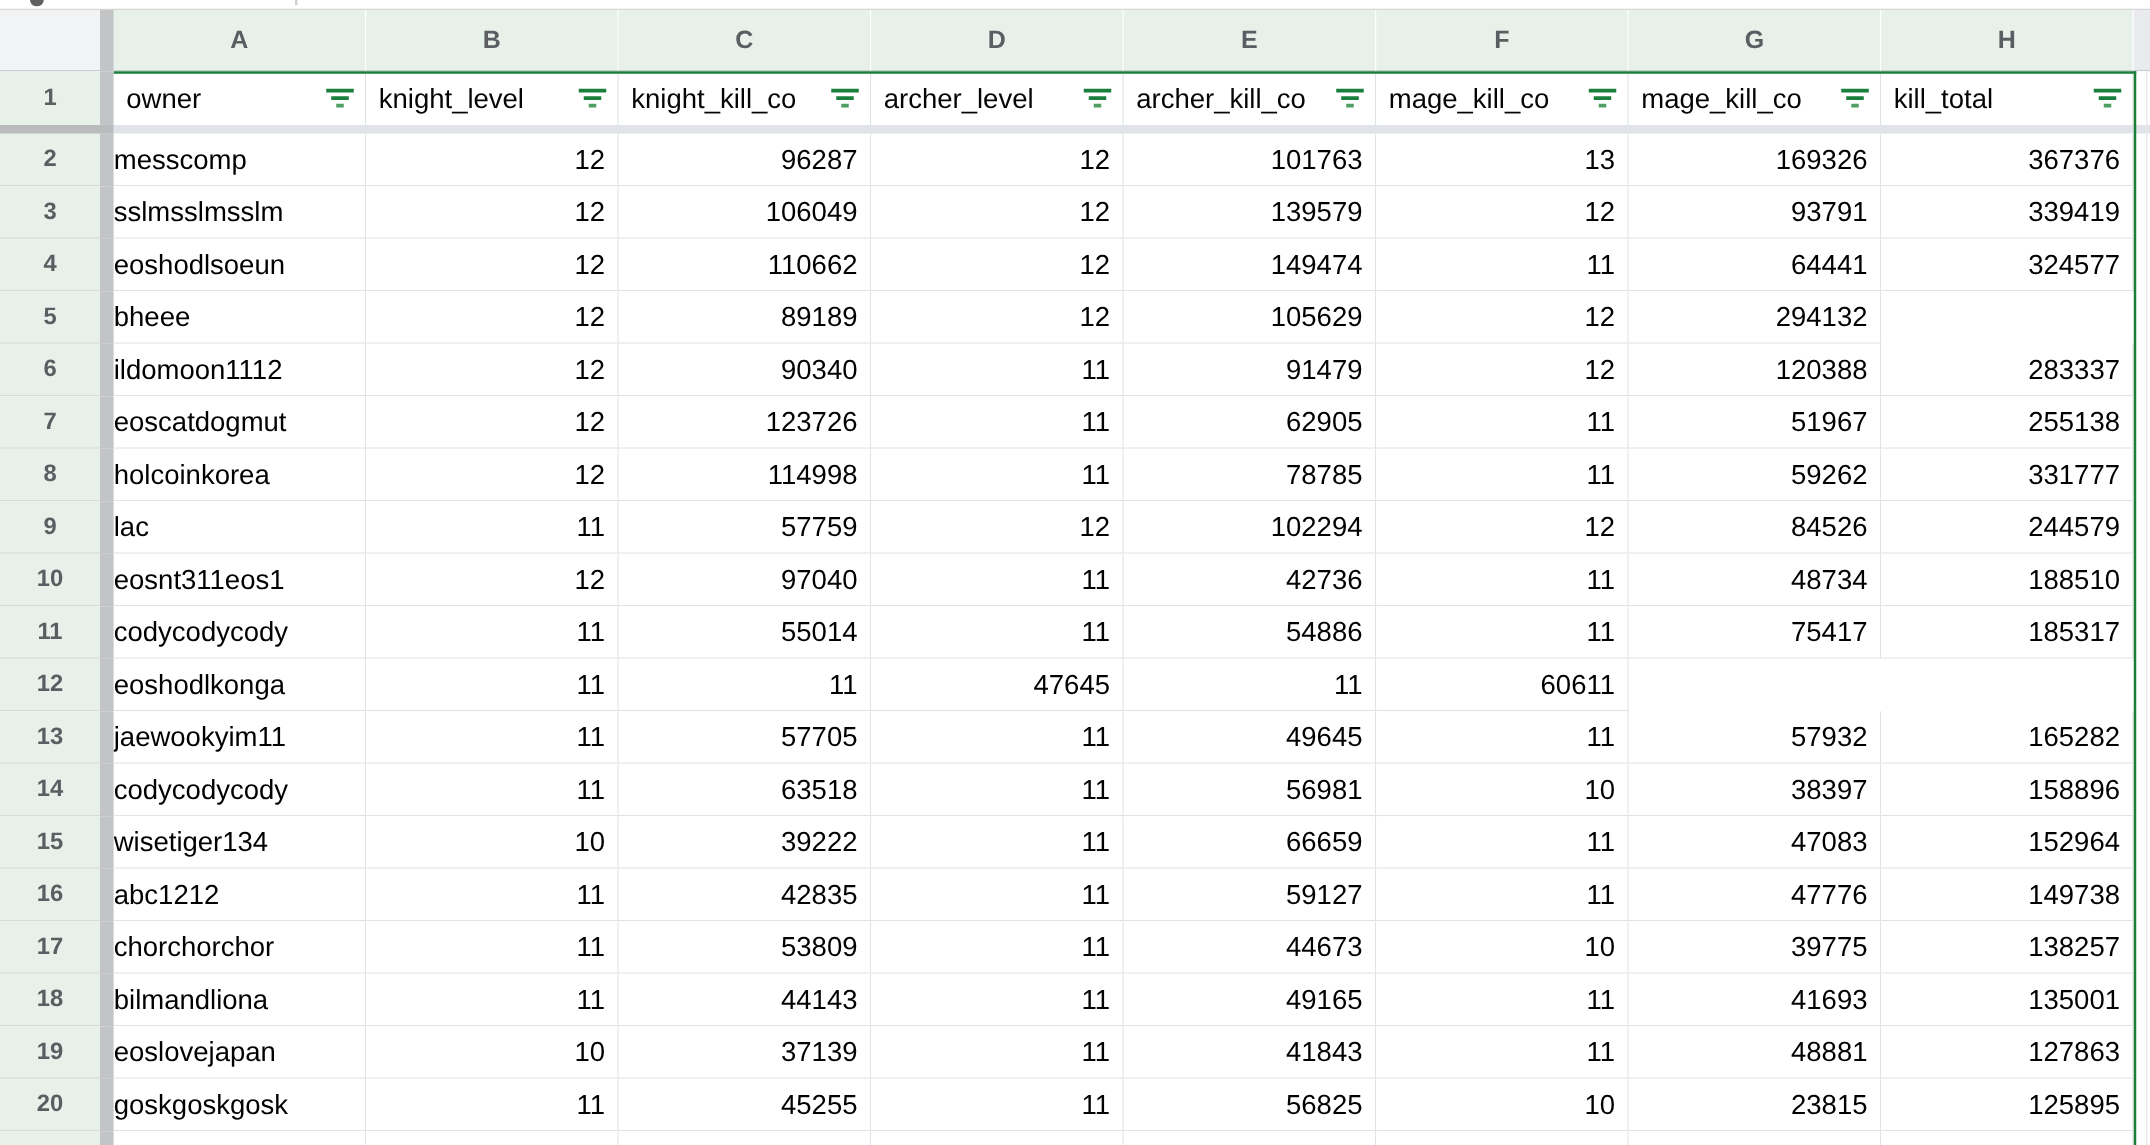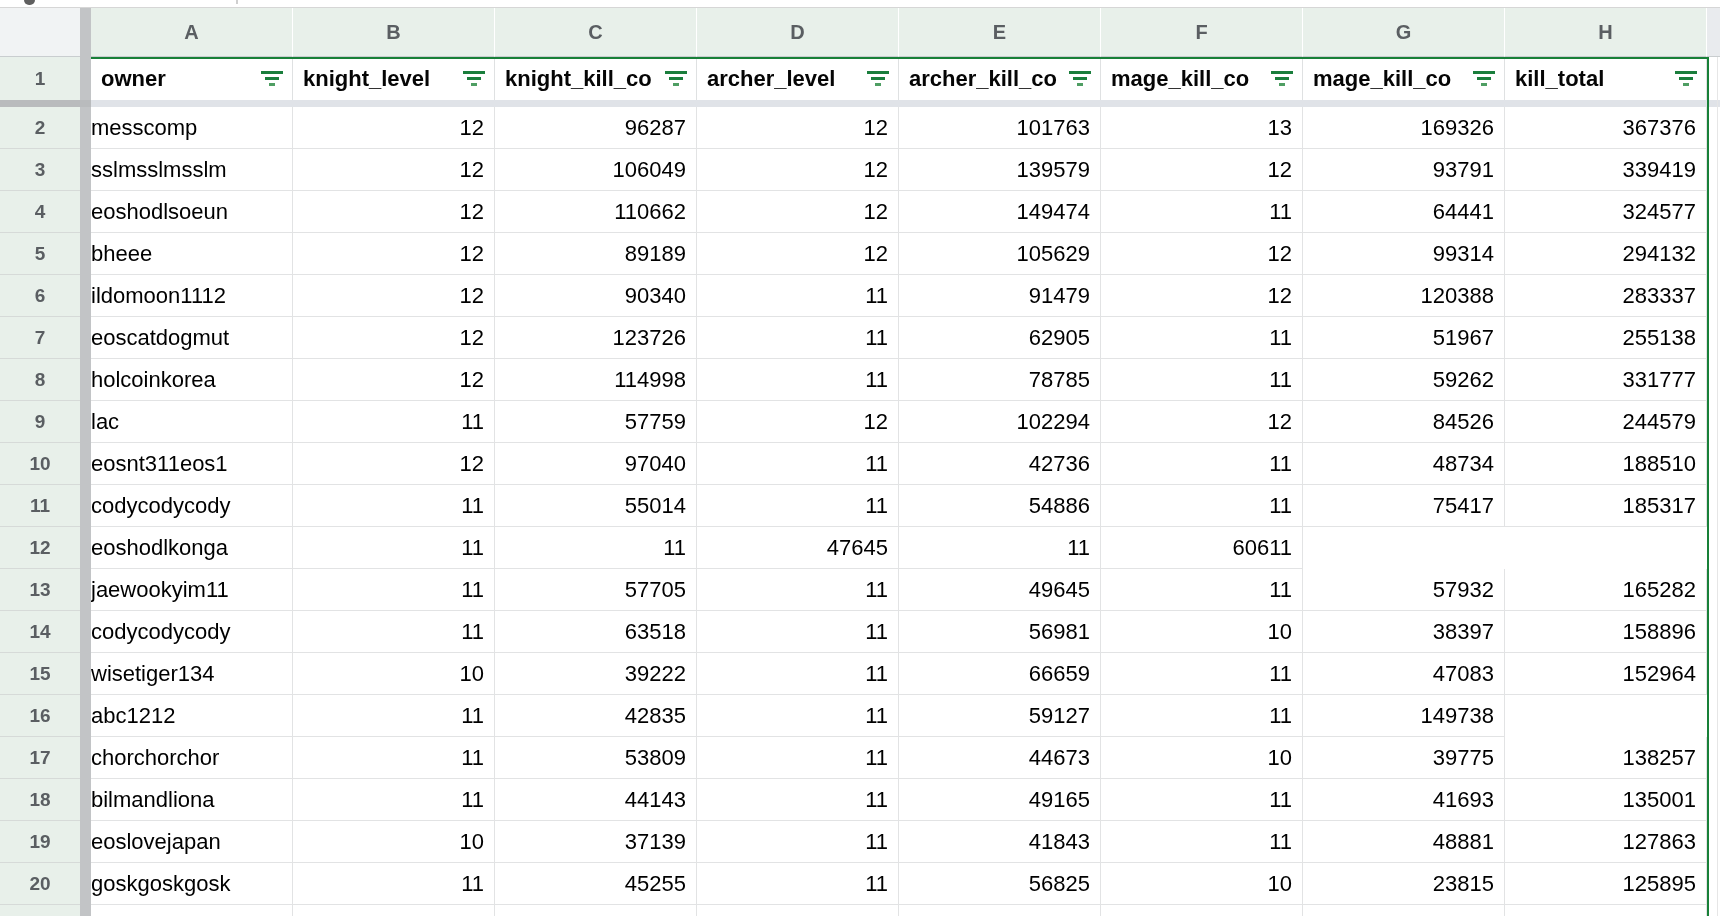--- a/index.html
+++ b/index.html
@@ -25,21 +25,21 @@
   .hdr-stub { flex:1; background:#e9ebee; border-bottom:1px solid #c9cdcf; }
 
   
   .header-row { height:43px; }
   .rownum { width:80px; flex:none; background:#e8f0ea; color:#5a5e62; font-weight:bold; font-size:19px;
             display:flex; align-items:center; justify-content:center; border-bottom:1px solid #d6dad8; }
   .header-row .rownum { border-bottom:none; }
   .field-cell { width:202px; flex:none; background:#fff; border-right:1px solid #dfe1e2;
                 display:flex; align-items:center; overflow:hidden; }
   .field-label { flex:1 1 auto; min-width:0; overflow:hidden; white-space:nowrap;
-                 padding-left:10px; font-size:22px; font-weight:bold; color:#050505; }
+                 padding-left:10px; font-size:22px; font-weight:normal; color:#050505; }
   .filter-icon { flex:none; width:26px; margin-right:7px; display:flex; flex-direction:column; align-items:center; gap:3px; }
   .filter-icon i { display:block; height:3px; background:#1a7e3c; }
   .filter-icon i:nth-child(1){ width:22px; }
   .filter-icon i:nth-child(2){ width:14px; }
   .filter-icon i:nth-child(3){ width:6px; background:#4f9e63; }
   .stub { flex:1; background:#fff; }
 
   
   .hdivider { height:7px; display:flex; }
   .hd-left { width:91px; flex:none; background:#b9bbbd; }
@@ -184,21 +184,20 @@
       </div>
       <div class="gridrow datarow">
         <div class="rownum">5</div>
         <div class="vdiv"></div>
         <div class="cell text">bheee</div>
         <div class="cell num">12</div>
         <div class="cell num">89189</div>
         <div class="cell num">12</div>
         <div class="cell num">105629</div>
         <div class="cell num">12</div>
-        <div class="cell num">99314</div>
         <div class="cell num">294132</div>
         <div class="stub"></div>
       </div>
       <div class="gridrow datarow">
         <div class="rownum">6</div>
         <div class="vdiv"></div>
         <div class="cell text">ildomoon1112</div>
         <div class="cell num">12</div>
         <div class="cell num">90340</div>
         <div class="cell num">11</div>
@@ -325,20 +324,21 @@
       </div>
       <div class="gridrow datarow">
         <div class="rownum">16</div>
         <div class="vdiv"></div>
         <div class="cell text">abc1212</div>
         <div class="cell num">11</div>
         <div class="cell num">42835</div>
         <div class="cell num">11</div>
         <div class="cell num">59127</div>
         <div class="cell num">11</div>
+        <div class="cell num">47776</div>
         <div class="cell num">149738</div>
         <div class="stub"></div>
       </div>
       <div class="gridrow datarow">
         <div class="rownum">17</div>
         <div class="vdiv"></div>
         <div class="cell text">chorchorchor</div>
         <div class="cell num">11</div>
         <div class="cell num">53809</div>
         <div class="cell num">11</div>

